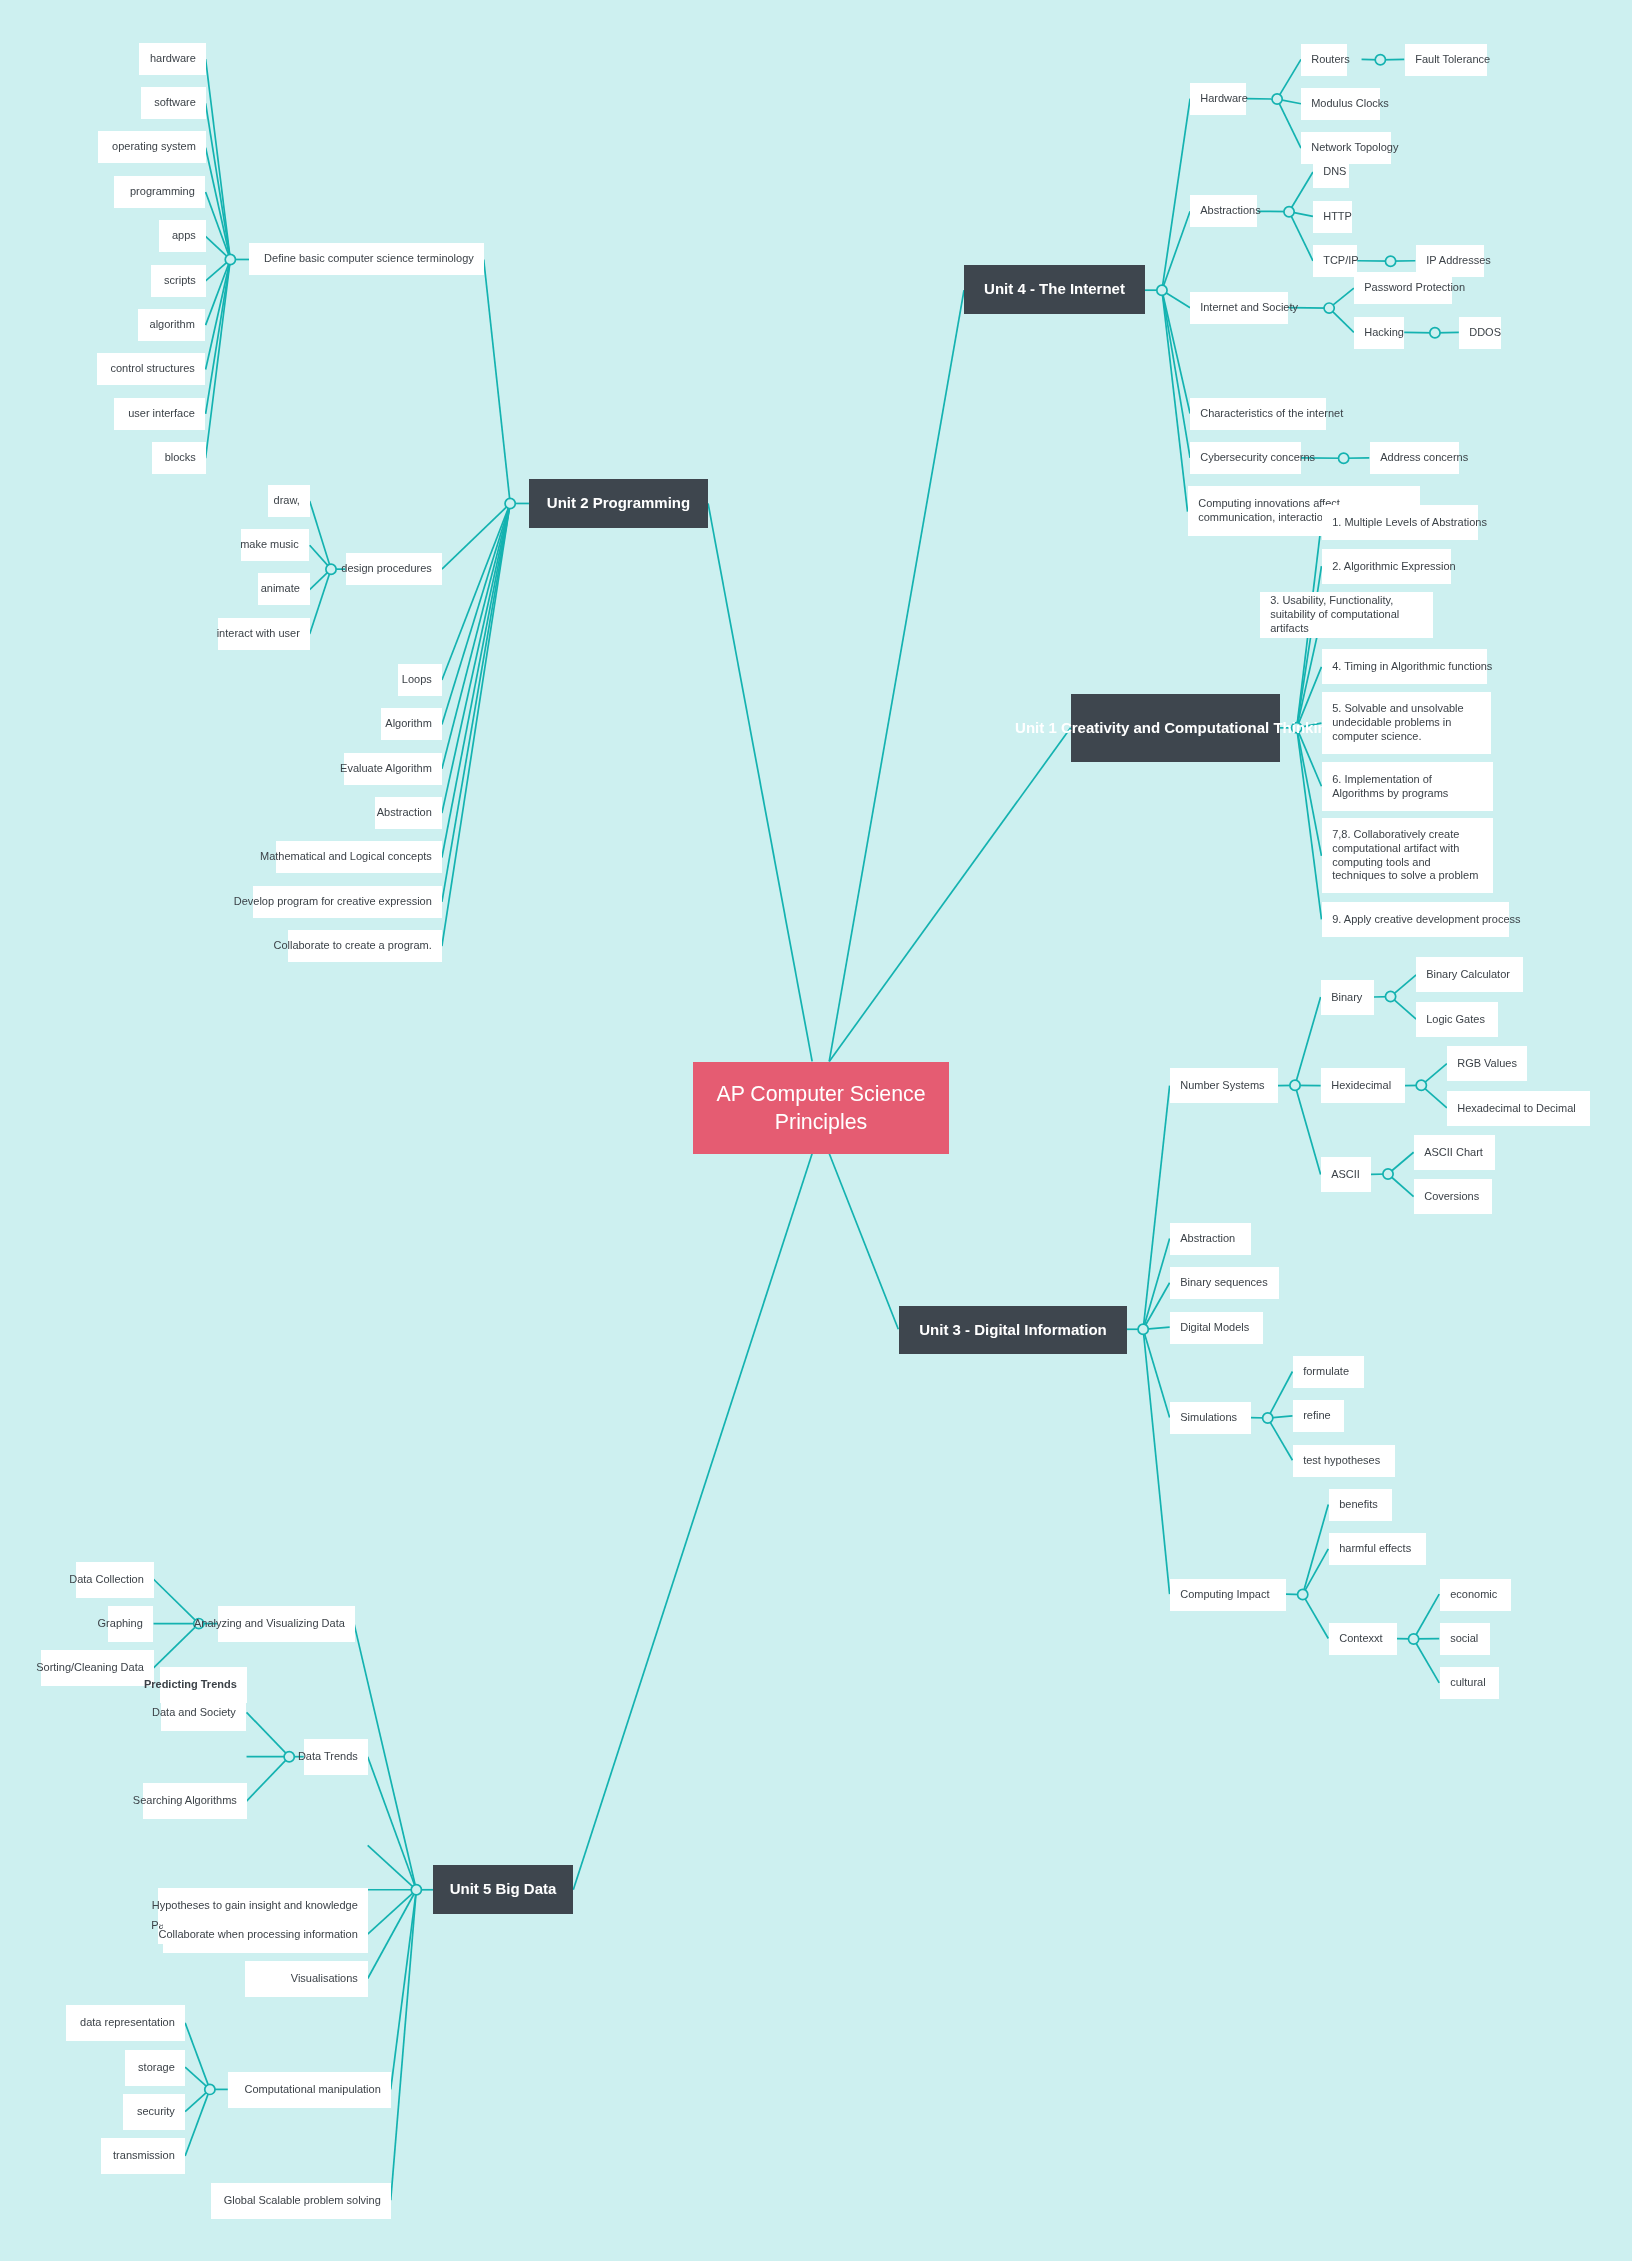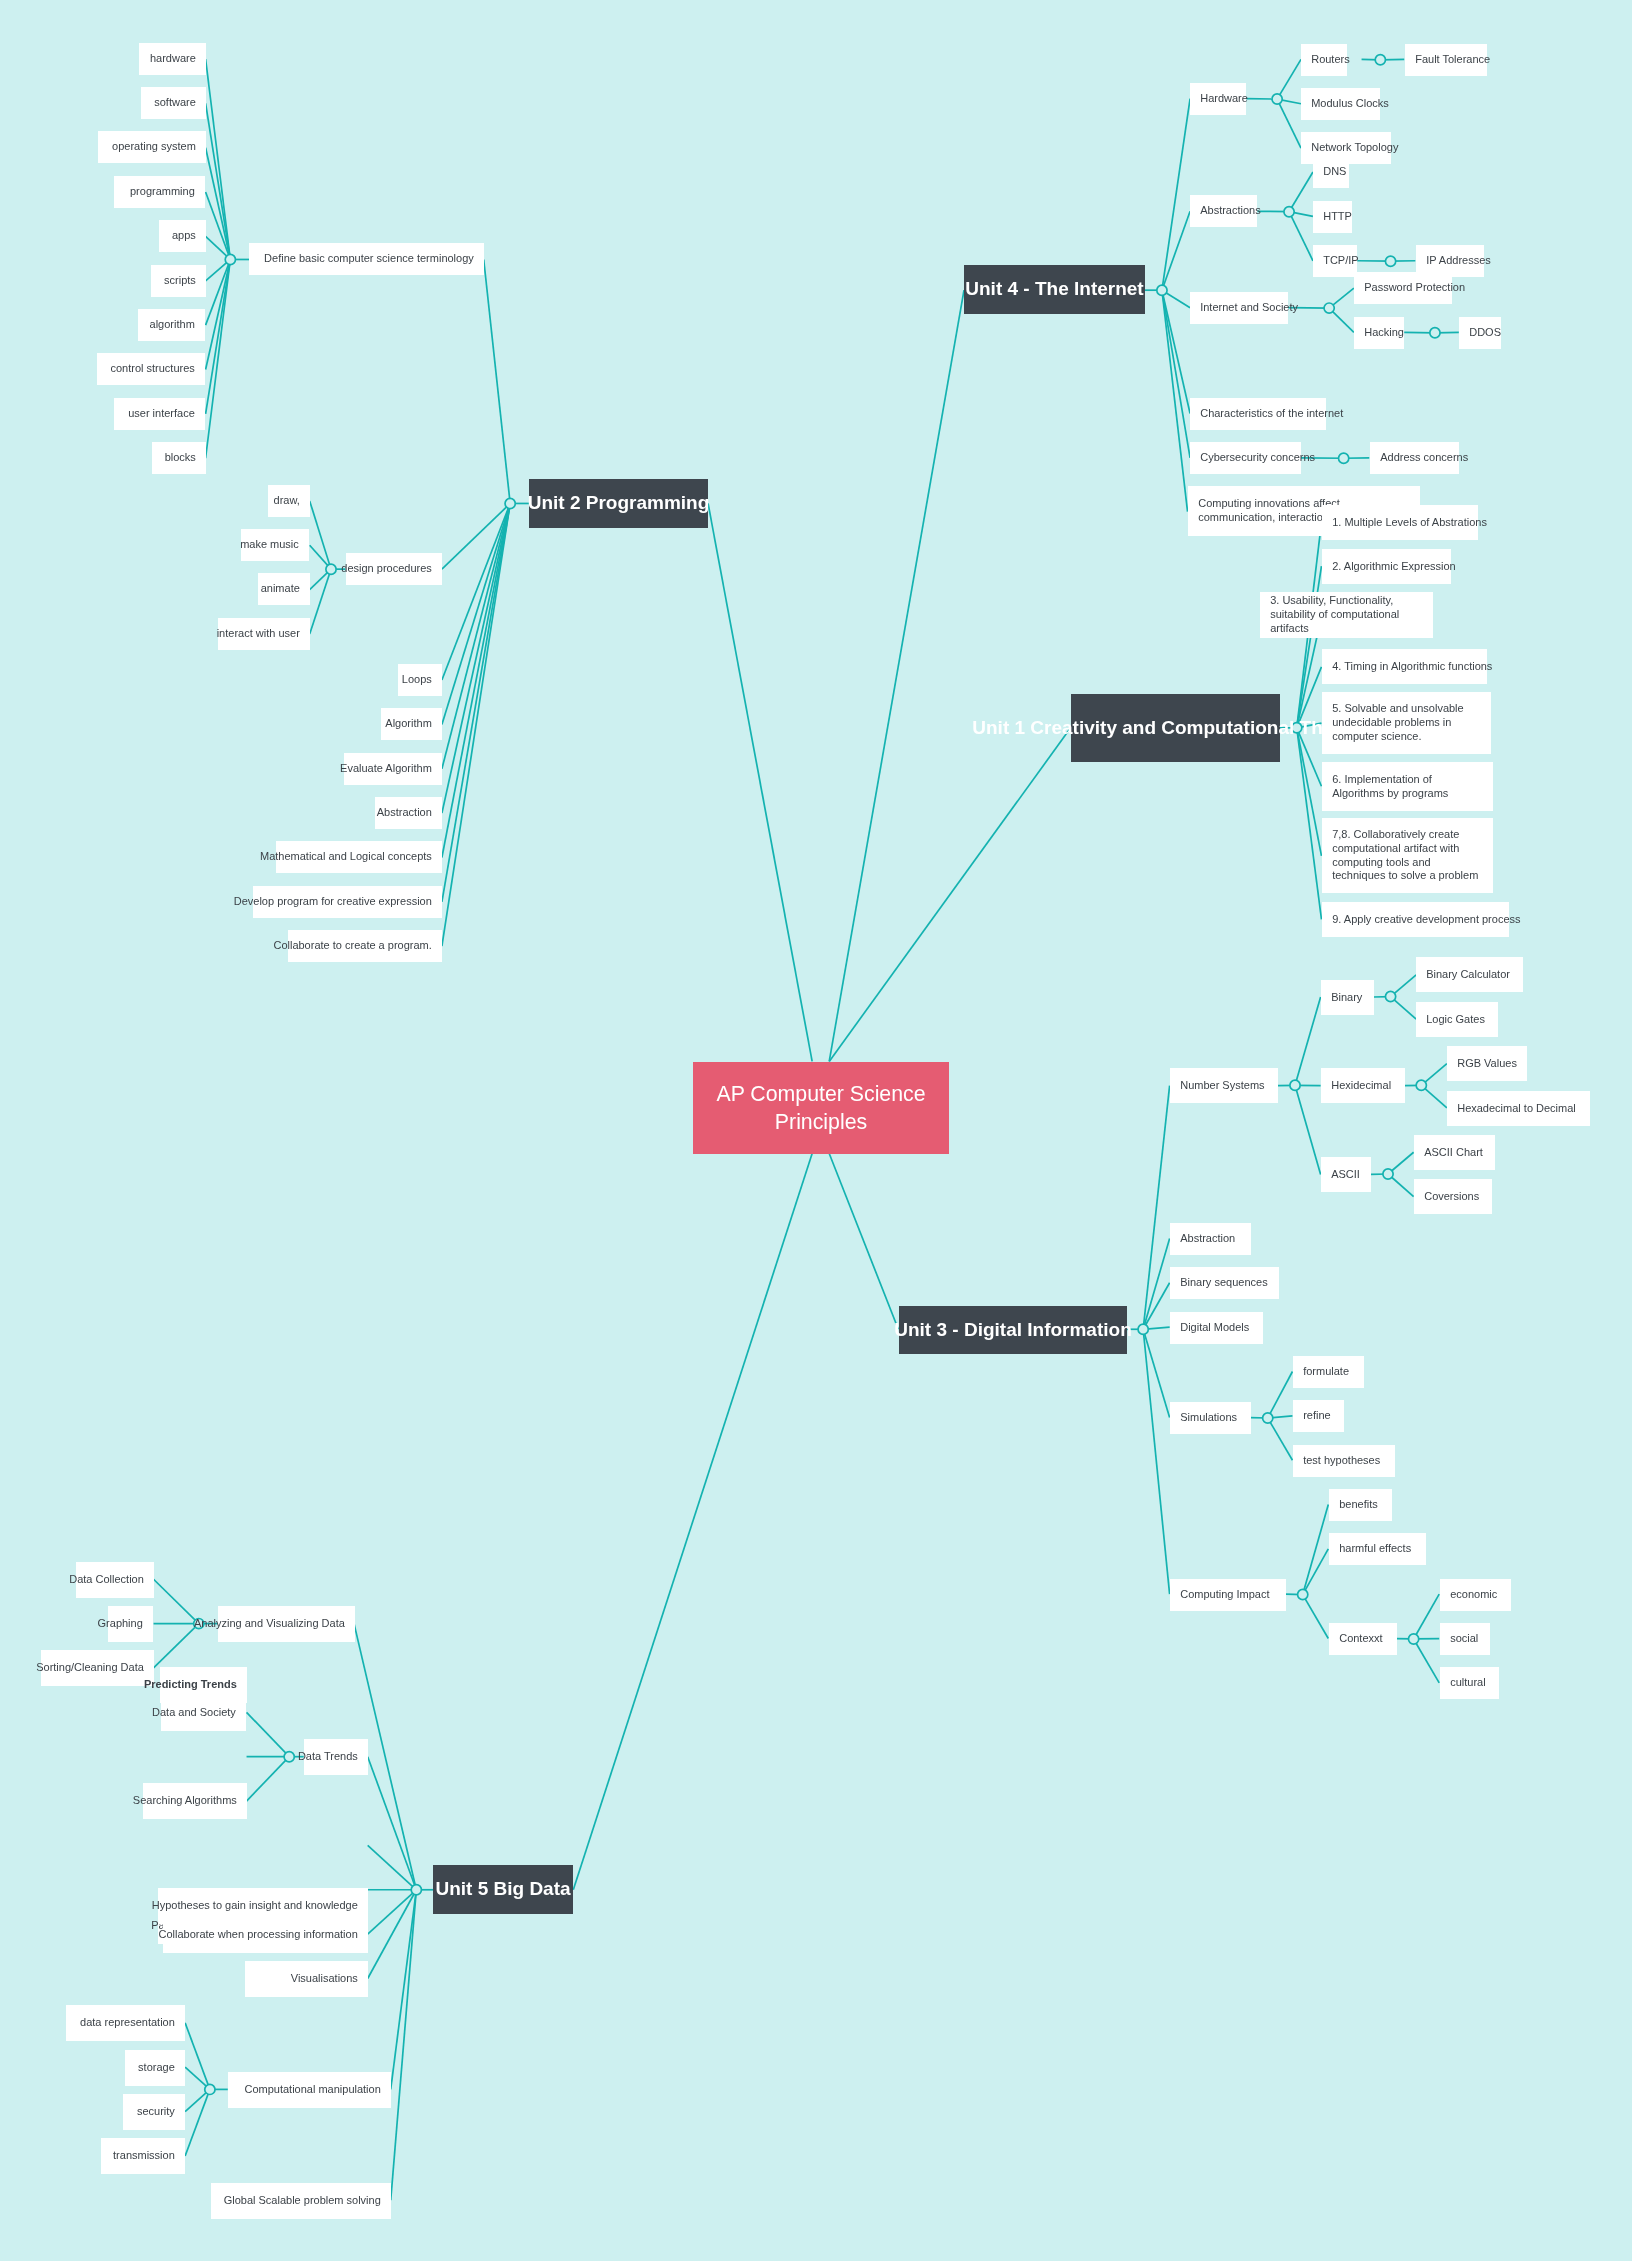--- a/index.html
+++ b/index.html
@@ -22,21 +22,21 @@
     display: flex;
     align-items: center;
     white-space: nowrap;
   }
   .node.left { justify-content: flex-end; text-align: right; }
   .node.wrap { white-space: normal; }
   .node.unit {
     background: #3e464e;
     color: #ffffff;
     font-weight: bold;
-    font-size: 19px;
+    font-size: 15px;
     line-height: 20.5px;
     padding: 0 13.7px;
     justify-content: center;
   }
   .node.root {
     background: #e55c72;
     color: #ffffff;
     font-size: 21.3px;
     line-height: 28px;
     justify-content: center;

